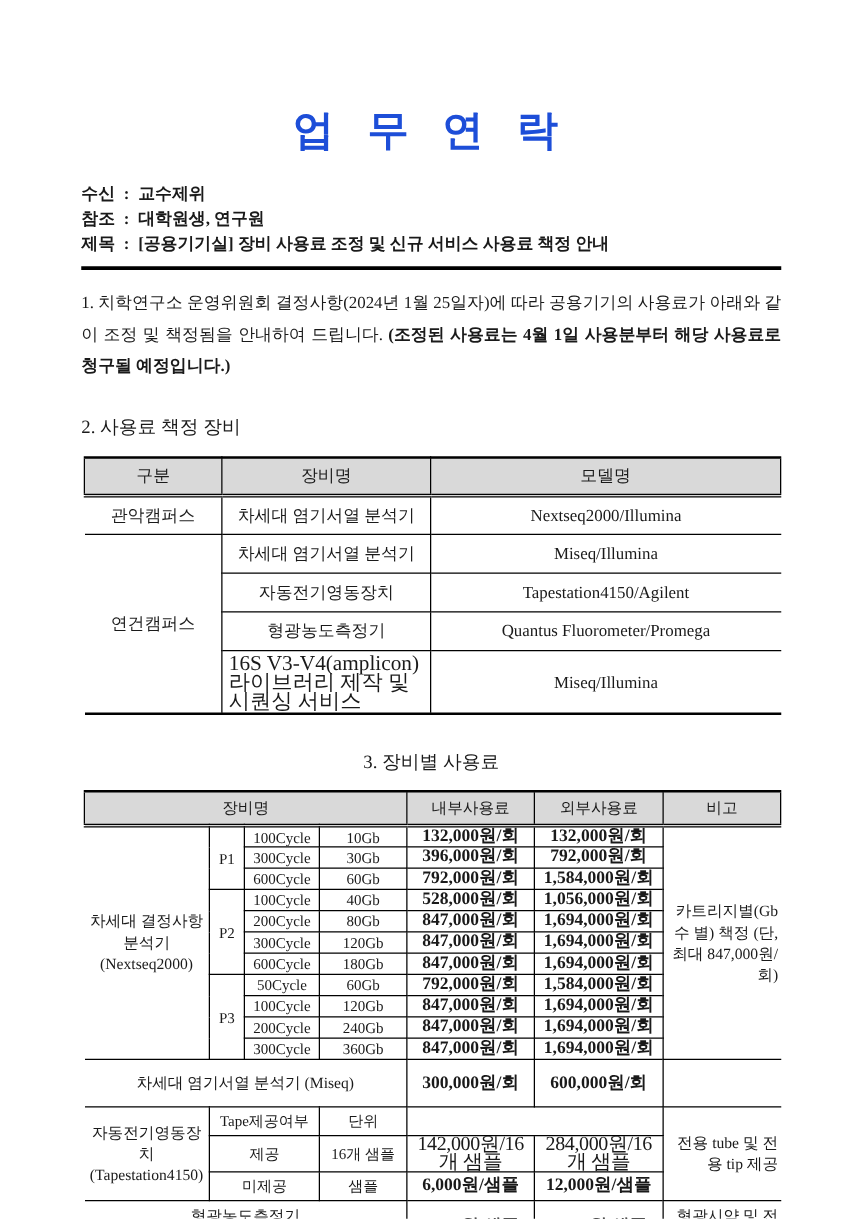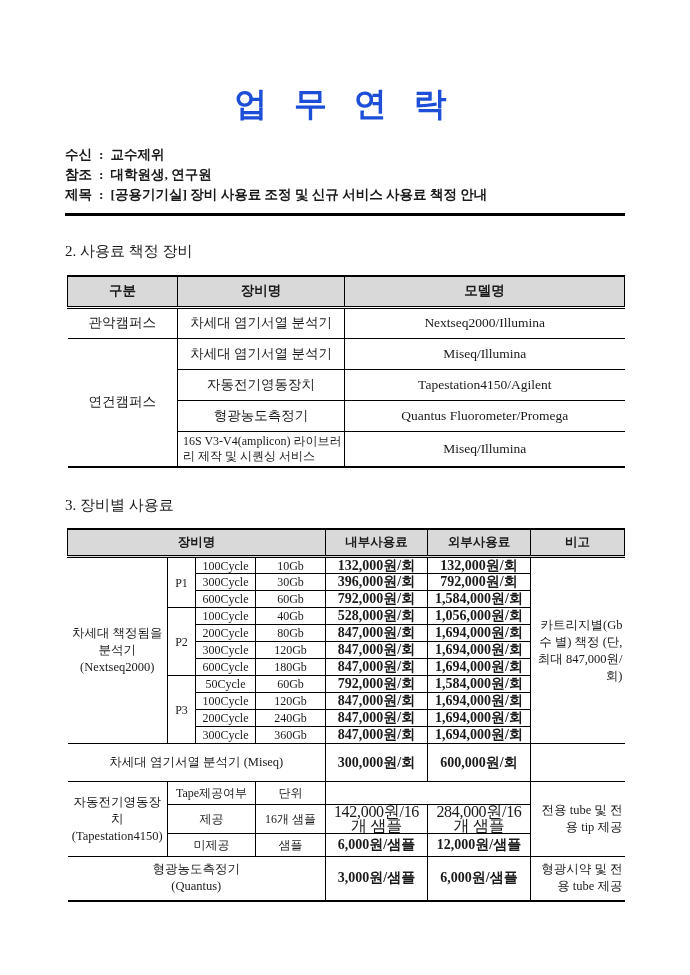--- a/index.html
+++ b/index.html
@@ -16,44 +16,44 @@
   .addr { font-size:13.5px; font-weight:bold; }
   .addr-line { height:20px; line-height:20px; }
   .addr-colon { margin:0 7px; }
 
   .head-rule { border:none; border-top:3px solid #000; margin:8px 0 0 0; }
 
   .para { margin:13px 0 0 0; font-size:13.5px; line-height:25.5px; text-align:justify; }
   .para .bold { font-weight:bold; }
 
   .section-heading { margin:26px 0 0 0; font-size:15px; font-weight:normal; }
-  .section-heading.s3 { margin-top:28px; }
+  .section-heading.s3 { margin-top:28px;text-align:center; }
 
   table.doc {
     border-collapse:collapse; table-layout:fixed; width:557px;
     margin:14px 0 0 2px;
     border-top:2px solid #000; border-bottom:2px solid #000;
   }
   table.doc th {
     background:#d9d9d9; border:1px solid #000; border-bottom:3px double #000;
-    font-weight:bold; padding:0 6px;
+    font-weight:normal; padding:0 6px;
   }
   table.doc td {
     border:1px solid #000; text-align:center; vertical-align:middle;
     padding:0 3px; overflow:hidden;
   }
   .bl0 { border-left:none !important; }
   .br0 { border-right:none !important; }
 
   
   #equip-table th { font-size:13.5px; height:28px; }
   #equip-table tr { height:31px; }
   #equip-table td { font-size:13.5px; }
   #equip-table tr.t2-last { height:36px; }
-  #equip-table .cell-16s { text-align:left; font-size:12px; line-height:15px; padding:2px 2px 2px 5px; }
+  #equip-table .cell-16s { text-align:left; font-size:17px; line-height:15px; padding:2px 2px 2px 5px; }
 
   
   #usage-table { margin-top:13px; }
   #usage-table th { font-size:12.5px; height:25px; }
   #usage-table tr.t3-row { height:17px; }
   #usage-table tr.t3-miseq { height:38px;margin-top:38px; }
   #usage-table tr.t3-tape { height:23px; }
   #usage-table tr.t3-quantus { height:44px; }
   #usage-table td { font-size:12px; line-height:14px; padding:0 2px; }
   #usage-table .equip-cell { font-size:12.5px; line-height:17px; }
@@ -75,20 +75,21 @@
     <div class="addr-line">
       <span>참조</span><span class="addr-colon">:</span><span>대학원생, 연구원</span>
     </div>
     <div class="addr-line">
       <span>제목</span><span class="addr-colon">:</span><span>[공용기기실] 장비 사용료 조정 및 신규 서비스 사용료 책정 안내</span>
     </div>
   </div>
 
   <hr class="head-rule">
 
+  <p class="para"><span>1. 치학연구소 운영위원회 결정사항(2024년 1월 25일자)에 따라 공용기기의 사용료가 아래와 같이 조정 및 책정됨을 안내하여 드립니다. </span><span class="bold">(조정된 사용료는 4월 1일 사용분부터 해당 사용료로 청구될 예정입니다.)</span></p>
 
   <h2 class="section-heading">2. 사용료 책정 장비</h2>
 
   <table class="doc" id="equip-table">
     <colgroup>
         <col style="width:110px">
         <col style="width:167px">
         <col style="width:280px">
       </colgroup>
     <tbody>
@@ -136,21 +137,21 @@
     </colgroup>
     <tbody>
         <tr>
       <th colspan="4">장비명</th>
       <th>내부사용료</th>
       <th>외부사용료</th>
       <th>비고</th>
     </tr>
 
     <tr class="t3-row">
-      <td class="bl0 equip-cell" rowspan="11">차세대 책정됨을 분석기 (Nextseq2000)</td>
+      <td class="bl0 equip-cell" rowspan="11">차세대 결정사항 분석기 (Nextseq2000)</td>
       <td rowspan="3">P1</td>
       <td>100Cycle</td>
       <td>10Gb</td>
       <td class="fee">132,000원/회</td>
       <td class="fee">132,000원/회</td>
       <td class="br0 note-cell" rowspan="11">카트리지별(Gb 수 별) 책정 (단, 최대 847,000원/회)</td>
     </tr>
     <tr class="t3-row">
       <td>300Cycle</td>
       <td>30Gb</td>

